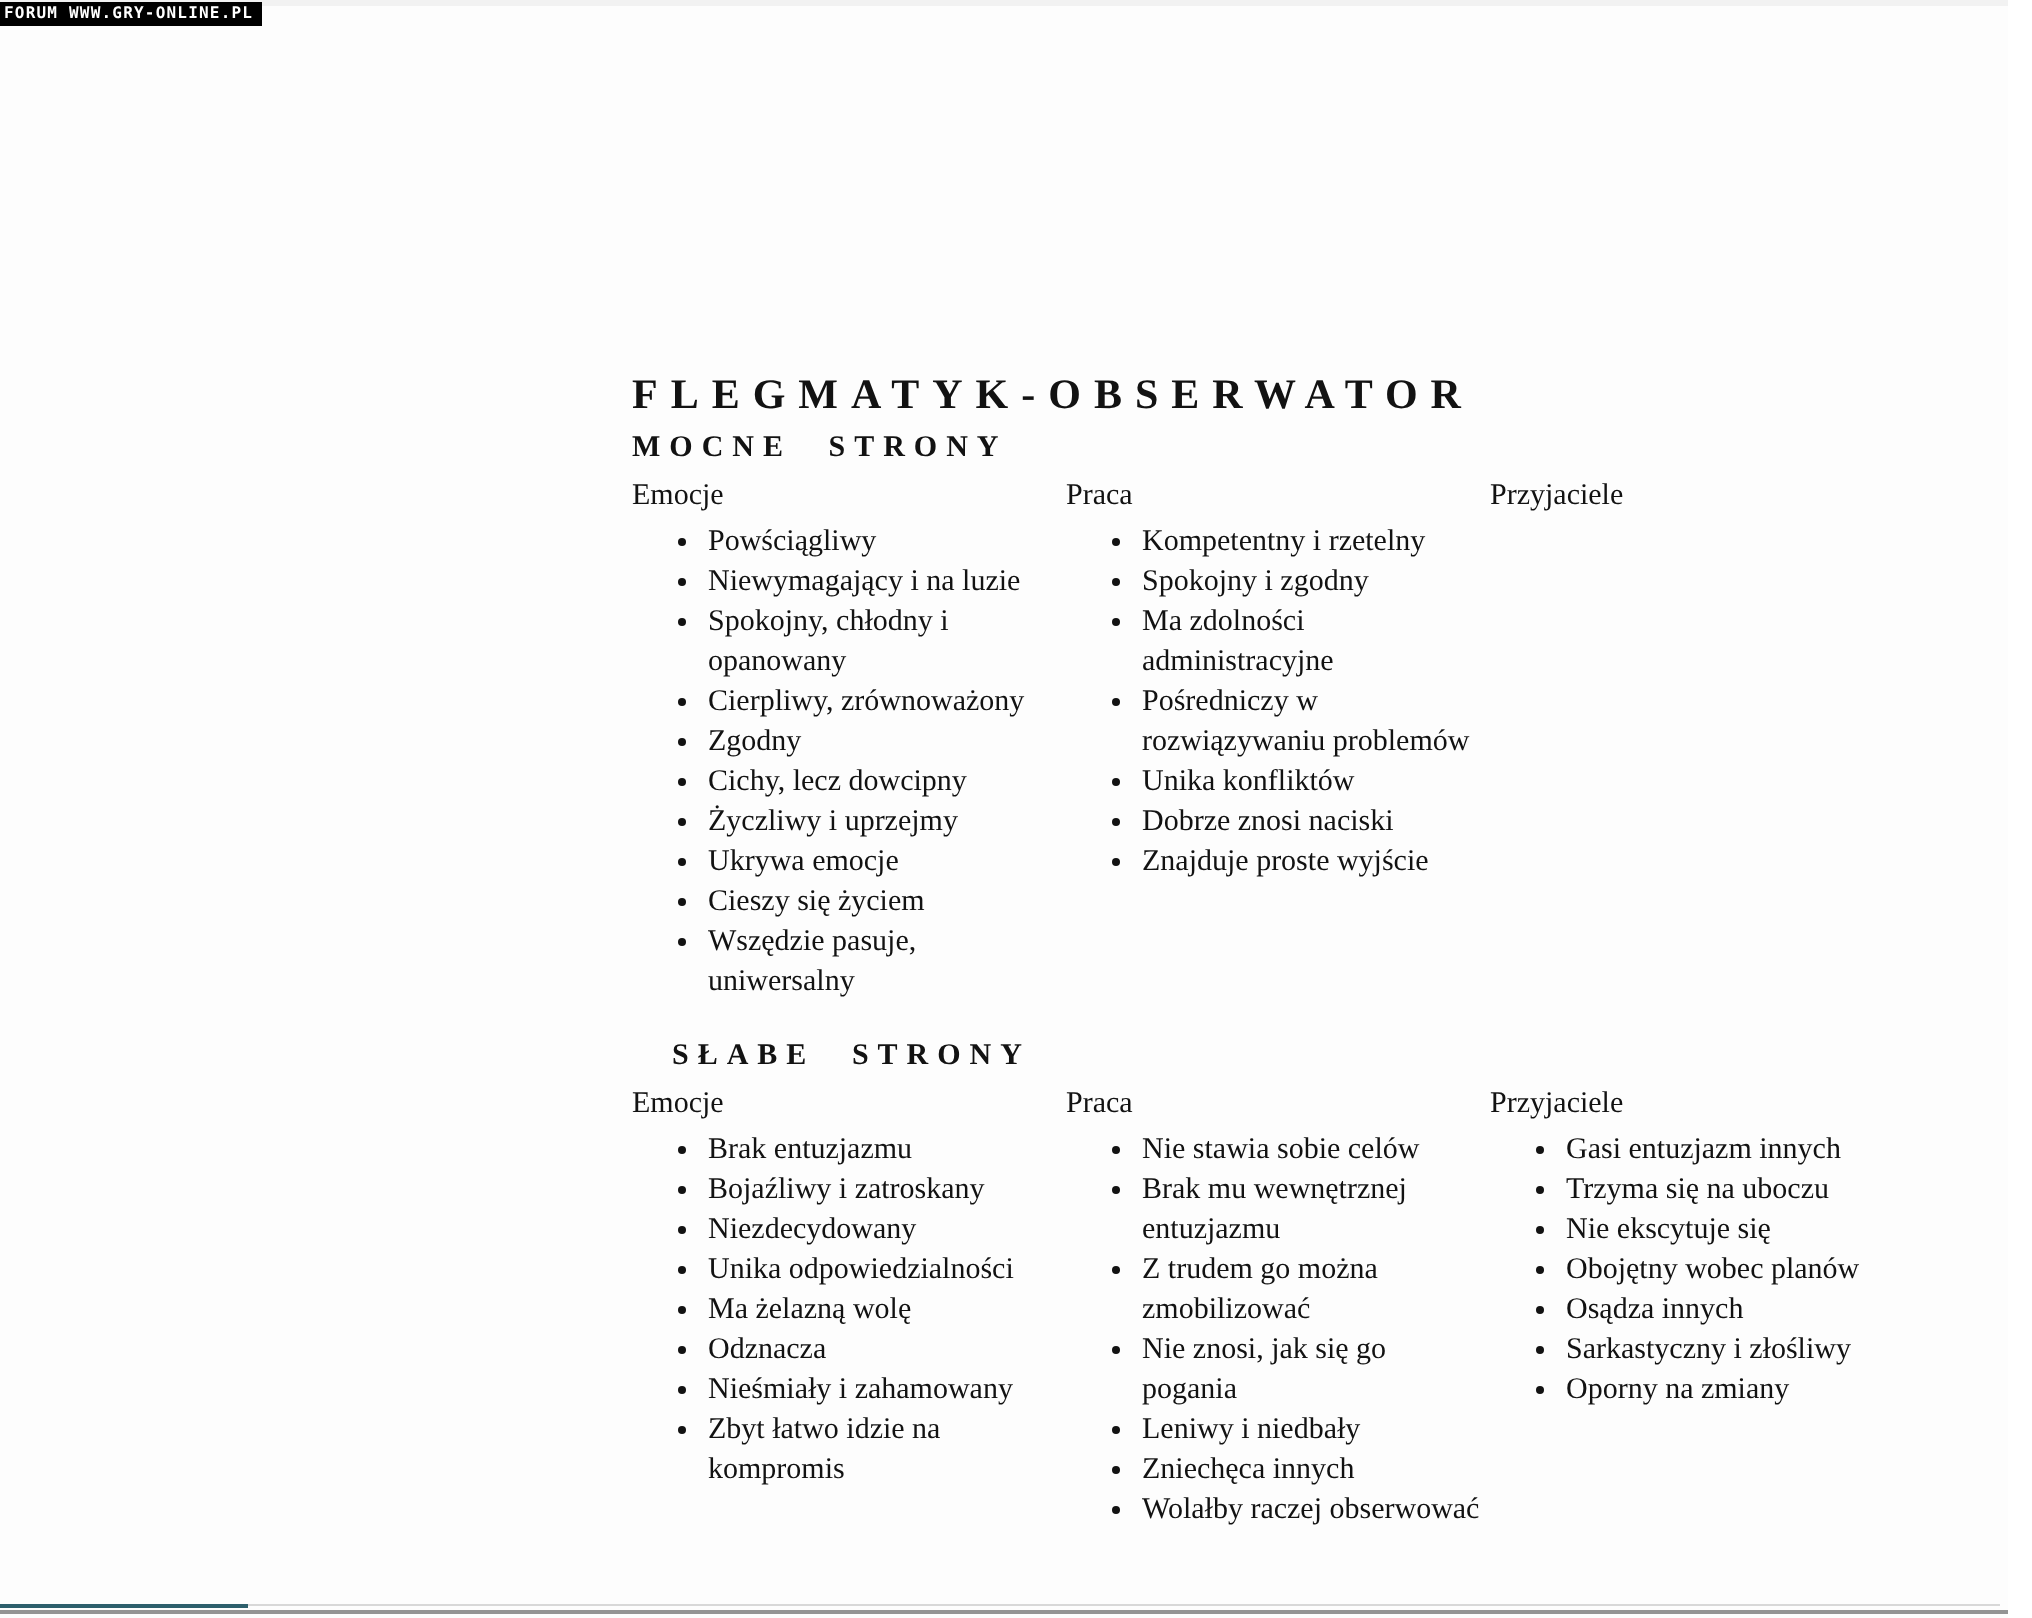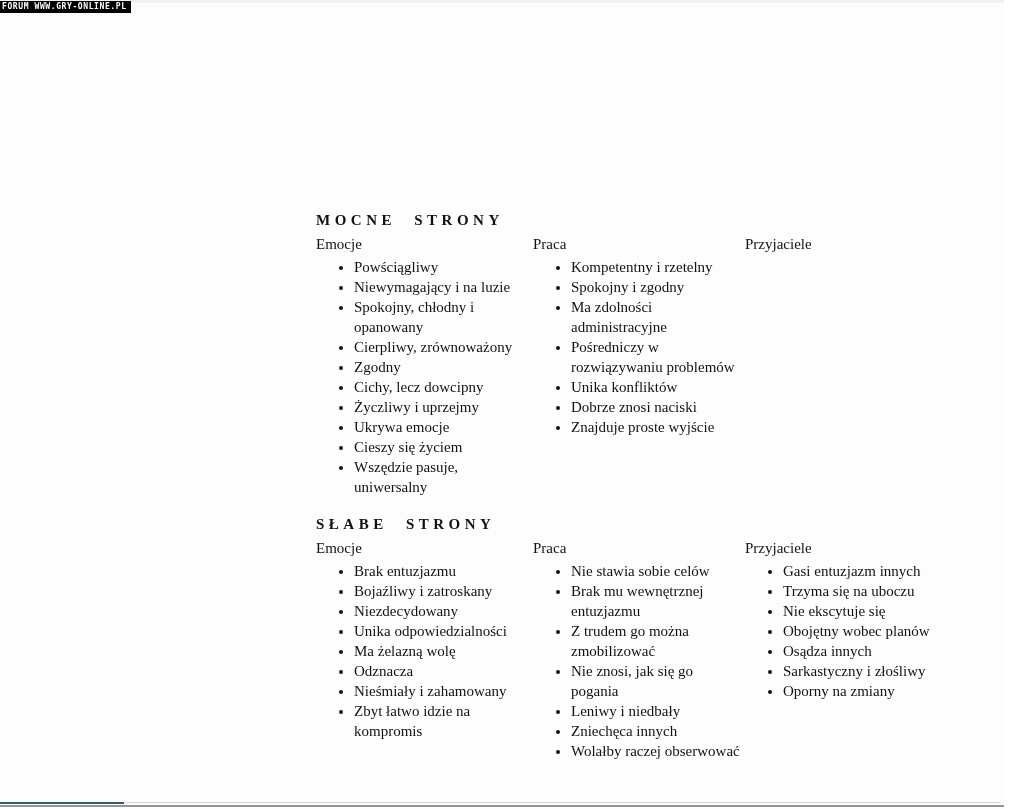--- a/index.html
+++ b/index.html
@@ -30,22 +30,22 @@
   .doc-title {
     margin:0;
     font-size:21px; line-height:22px; font-weight:bold;
     letter-spacing:6.5px; white-space:nowrap;
   }
   .section-heading {
     margin:0;
     font-size:15px; line-height:16px; font-weight:bold;
     letter-spacing:4.5px; word-spacing:10px; white-space:nowrap;
   }
-  .section.first .section-heading { margin-top:26px; }
-  .section.second .section-heading { margin-top:19px; }
+  .section.first .section-heading { margin-top:8px; }
+  .section.second .section-heading { margin-top:19px;margin-left:20px; }
   .columns {
     display:grid;
     grid-template-columns:217px 212px 199px;
     margin-top:8px;
     align-items:start;
   }
   .column-header {
     font-size:15px; line-height:16px;
   }
   .trait-list {
@@ -77,20 +77,21 @@
   }
 </style>
 </head>
 <body>
 
 <div class="page">
   <div class="top-strip"></div>
   <div class="watermark">FORUM WWW.GRY-ONLINE.PL</div>
 
   <div class="content">
+    <h1 class="doc-title">FLEGMATYK-OBSERWATOR</h1>
     <div id="sections">
         <section class="section first">
           <h2 class="section-heading">MOCNE STRONY</h2>
           <div class="columns">
             <div class="column">
               <div class="column-header">Emocje</div>
               <ul class="trait-list">
                 <li>Powściągliwy</li>
                 <li>Niewymagający i na luzie</li>
                 <li>Spokojny, chłodny i opanowany</li>

